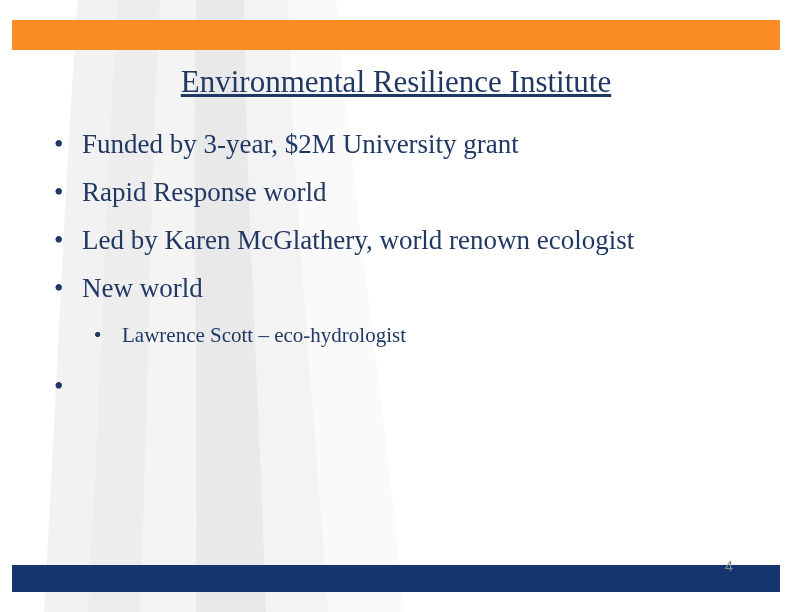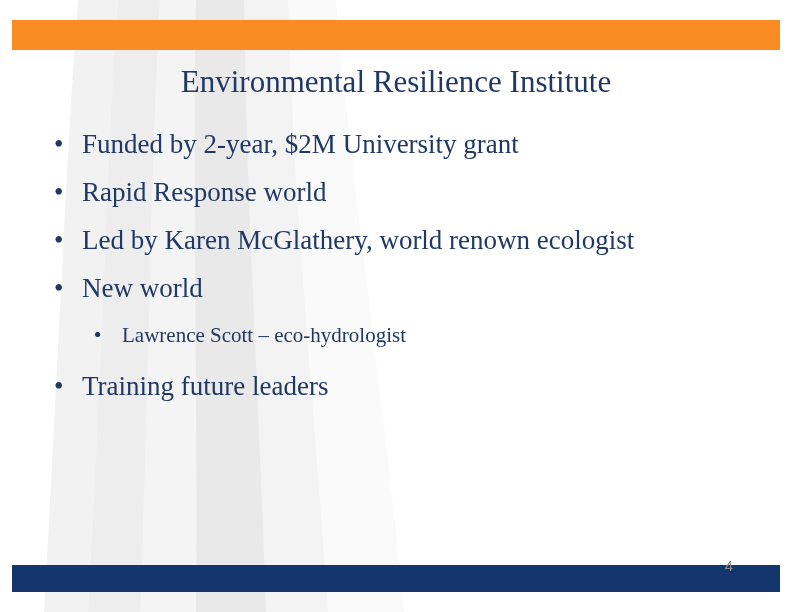--- a/index.html
+++ b/index.html
@@ -66,20 +66,21 @@
     position: absolute;
     left: 46px;
     top: 63px;
     width: 700px;
     text-align: center;
     font-size: 31px;
     line-height: 38px;
     color: #1F3864;
     z-index: 2;
     white-space: nowrap;
+    text-decoration: underline;
   }
 
   
   .body-content {
     position: absolute;
     left: 50px;
     top: 128px;
     width: 700px;
     z-index: 2;
     color: #1F3864;
@@ -143,21 +144,21 @@
   </svg>
 
   <div class="top-band"></div>
 
   <div class="slide-title">Environmental Resilience Institute</div>
 
   <div class="body-content">
 
     <div class="bullet-l1">
       <span class="dot">•</span>
-      <span>Funded by 2-year, $2M University grant</span>
+      <span>Funded by 3-year, $2M University grant</span>
     </div>
 
     <div class="bullet-l1">
       <span class="dot">•</span>
       <span>Rapid Response world</span>
     </div>
 
     <div class="bullet-l1">
       <span class="dot">•</span>
       <span>Led by Karen McGlathery, world renown ecologist</span>
@@ -175,21 +176,20 @@
       <div class="bullet-l2">
         <span class="dot">•</span>
         <span>Lawrence Scott – eco-hydrologist</span>
       </div>
     </div>
 
     <div class="spacer-sub"></div>
 
     <div class="bullet-l1">
       <span class="dot">•</span>
-      <span>Training future leaders</span>
     </div>
 
   </div>
 
   <div class="page-number">4</div>
 
   <div class="bottom-band"></div>
 
 </div>
 

